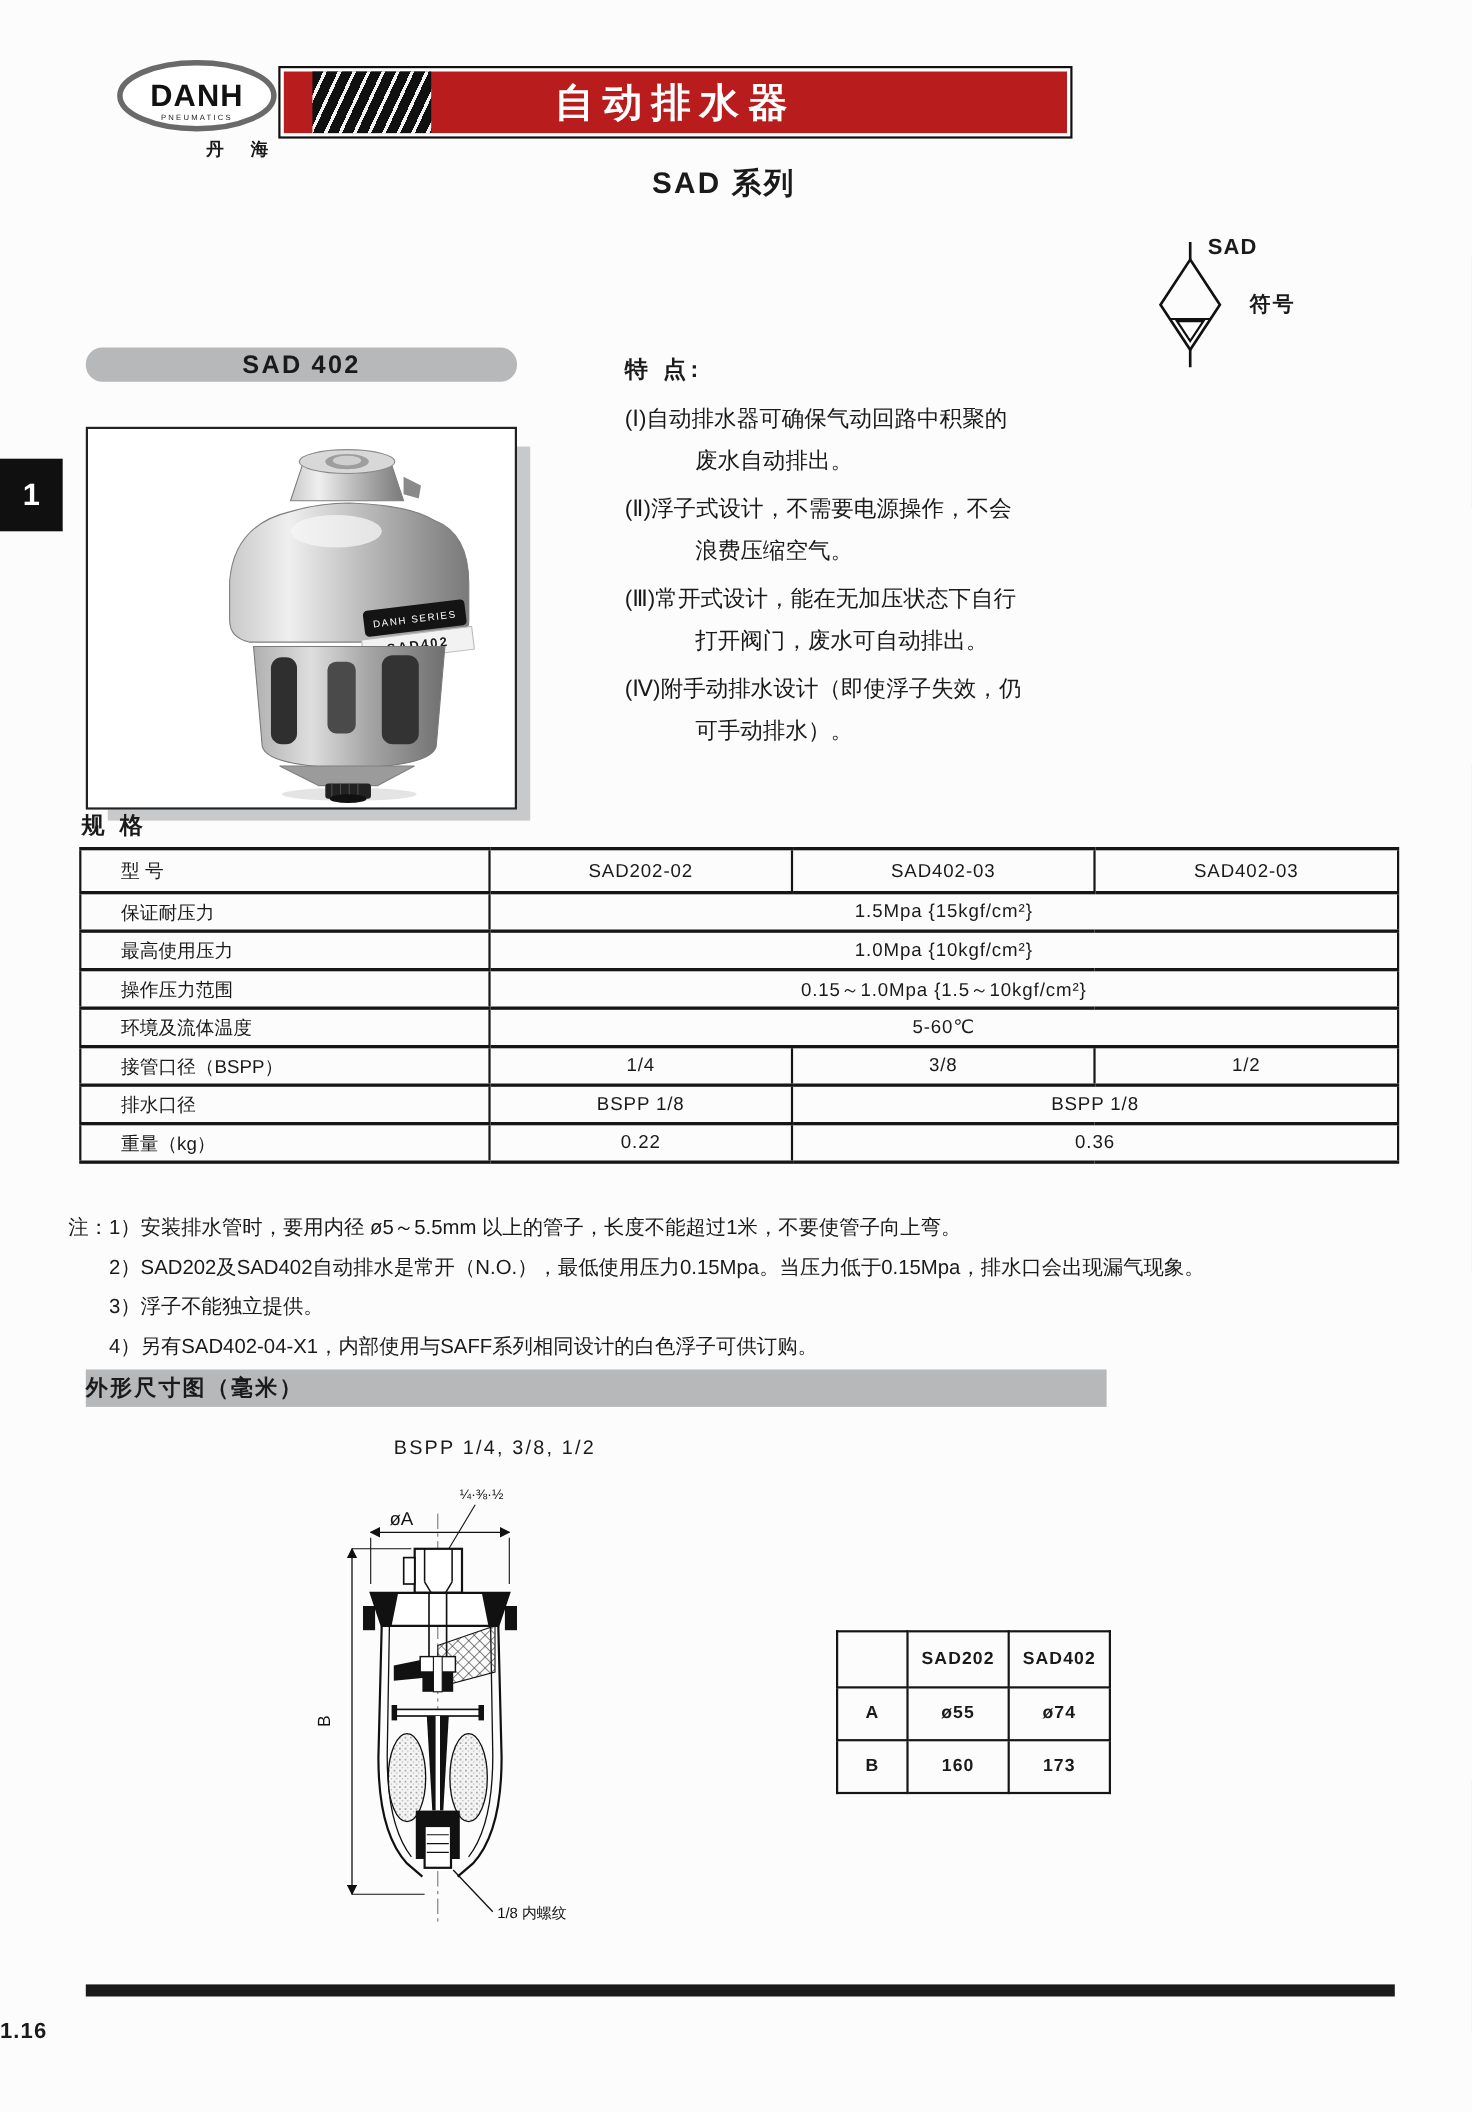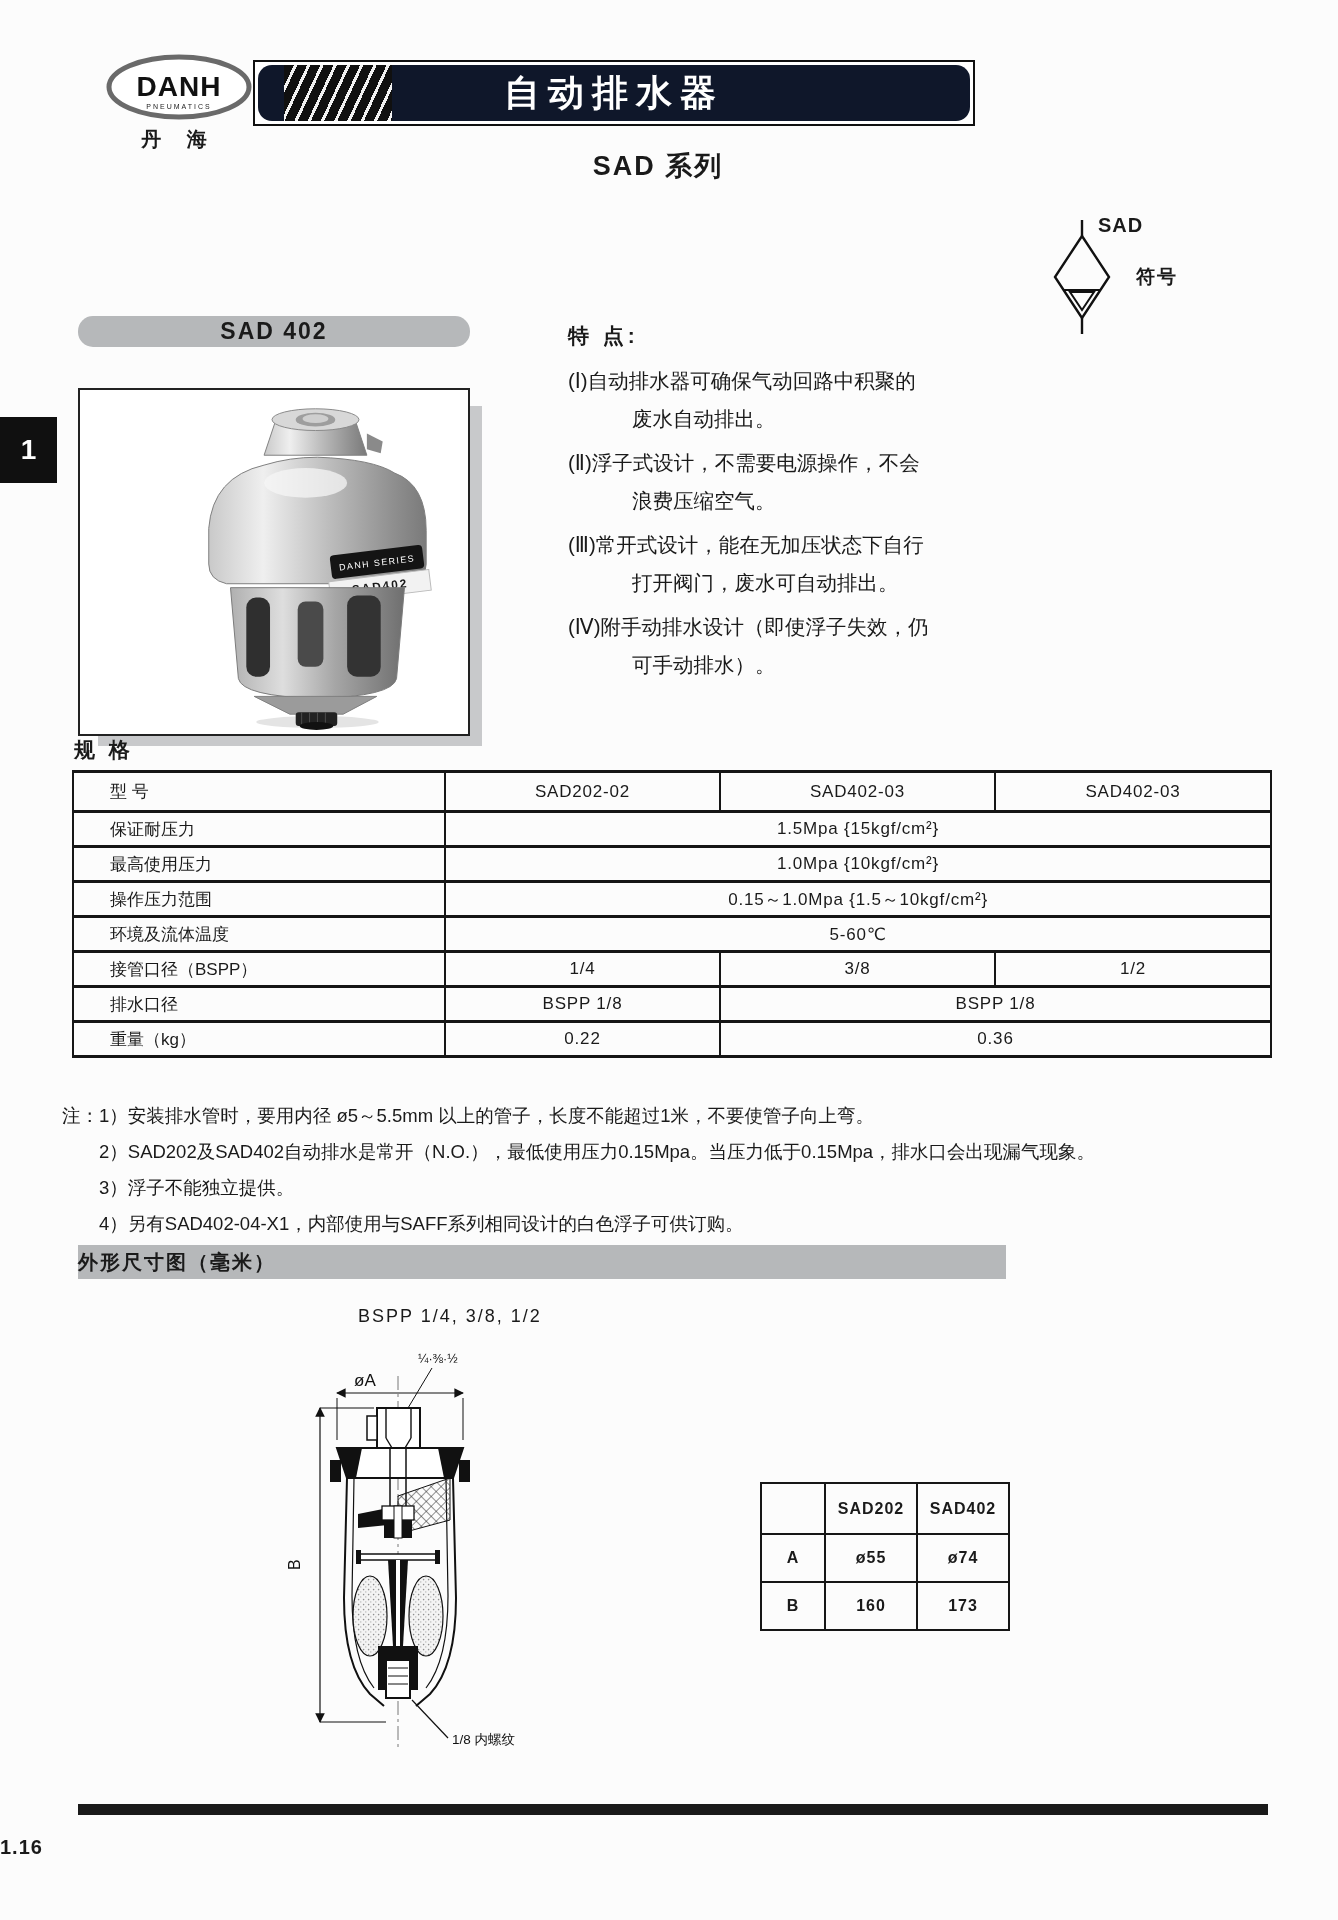--- a/index.html
+++ b/index.html
@@ -2,23 +2,23 @@
 <html><head>
 <meta charset="utf-8">
 <style>
   html,body{margin:0;padding:0;background:#e8e8e8;}
   .page{position:relative;width:1338px;height:1920px;background:#fcfcfc;margin:0 auto;
         font-family:"Liberation Sans","DejaVu Sans",sans-serif;color:#1a1a1a;overflow:hidden;}
   .abs{position:absolute;}
 
   
   .logo-wrap{left:104px;top:54px;width:150px;text-align:center;}
-  .logo-cn{left:104px;top:126px;width:150px;text-align:center;font-size:20px;font-weight:bold;letter-spacing:10px;}
+  .logo-cn{left:104px;top:126px;width:150px;text-align:right;font-size:16px;font-weight:bold;letter-spacing:10px;}
   .title-bar{left:253px;top:60px;width:718px;height:62px;border:2px solid #101010;background:#fff;}
-  .title-bar-inner{position:absolute;inset:3px;background:#0f172a;border-radius:14px;}
+  .title-bar-inner{position:absolute;inset:3px;background:#b91c1c;}
   .stripes{position:absolute;left:26px;top:0;bottom:0;width:108px;
            background:repeating-linear-gradient(115deg,#101010 0 9px,#f2f2f2 9px 12px);}
   .title-text{position:absolute;inset:0;display:flex;align-items:center;justify-content:center;
               color:#fff;font-size:36px;font-weight:bold;letter-spacing:8px;}
 
   .series-title{left:0;top:148px;width:1316px;text-align:center;font-size:27px;font-weight:bold;letter-spacing:2px;}
 
   
   .symbol-sad{left:1098px;top:214px;font-size:20px;font-weight:bold;letter-spacing:1px;}
   .symbol-caption{left:1136px;top:264px;font-size:19px;font-weight:bold;letter-spacing:2px;}

